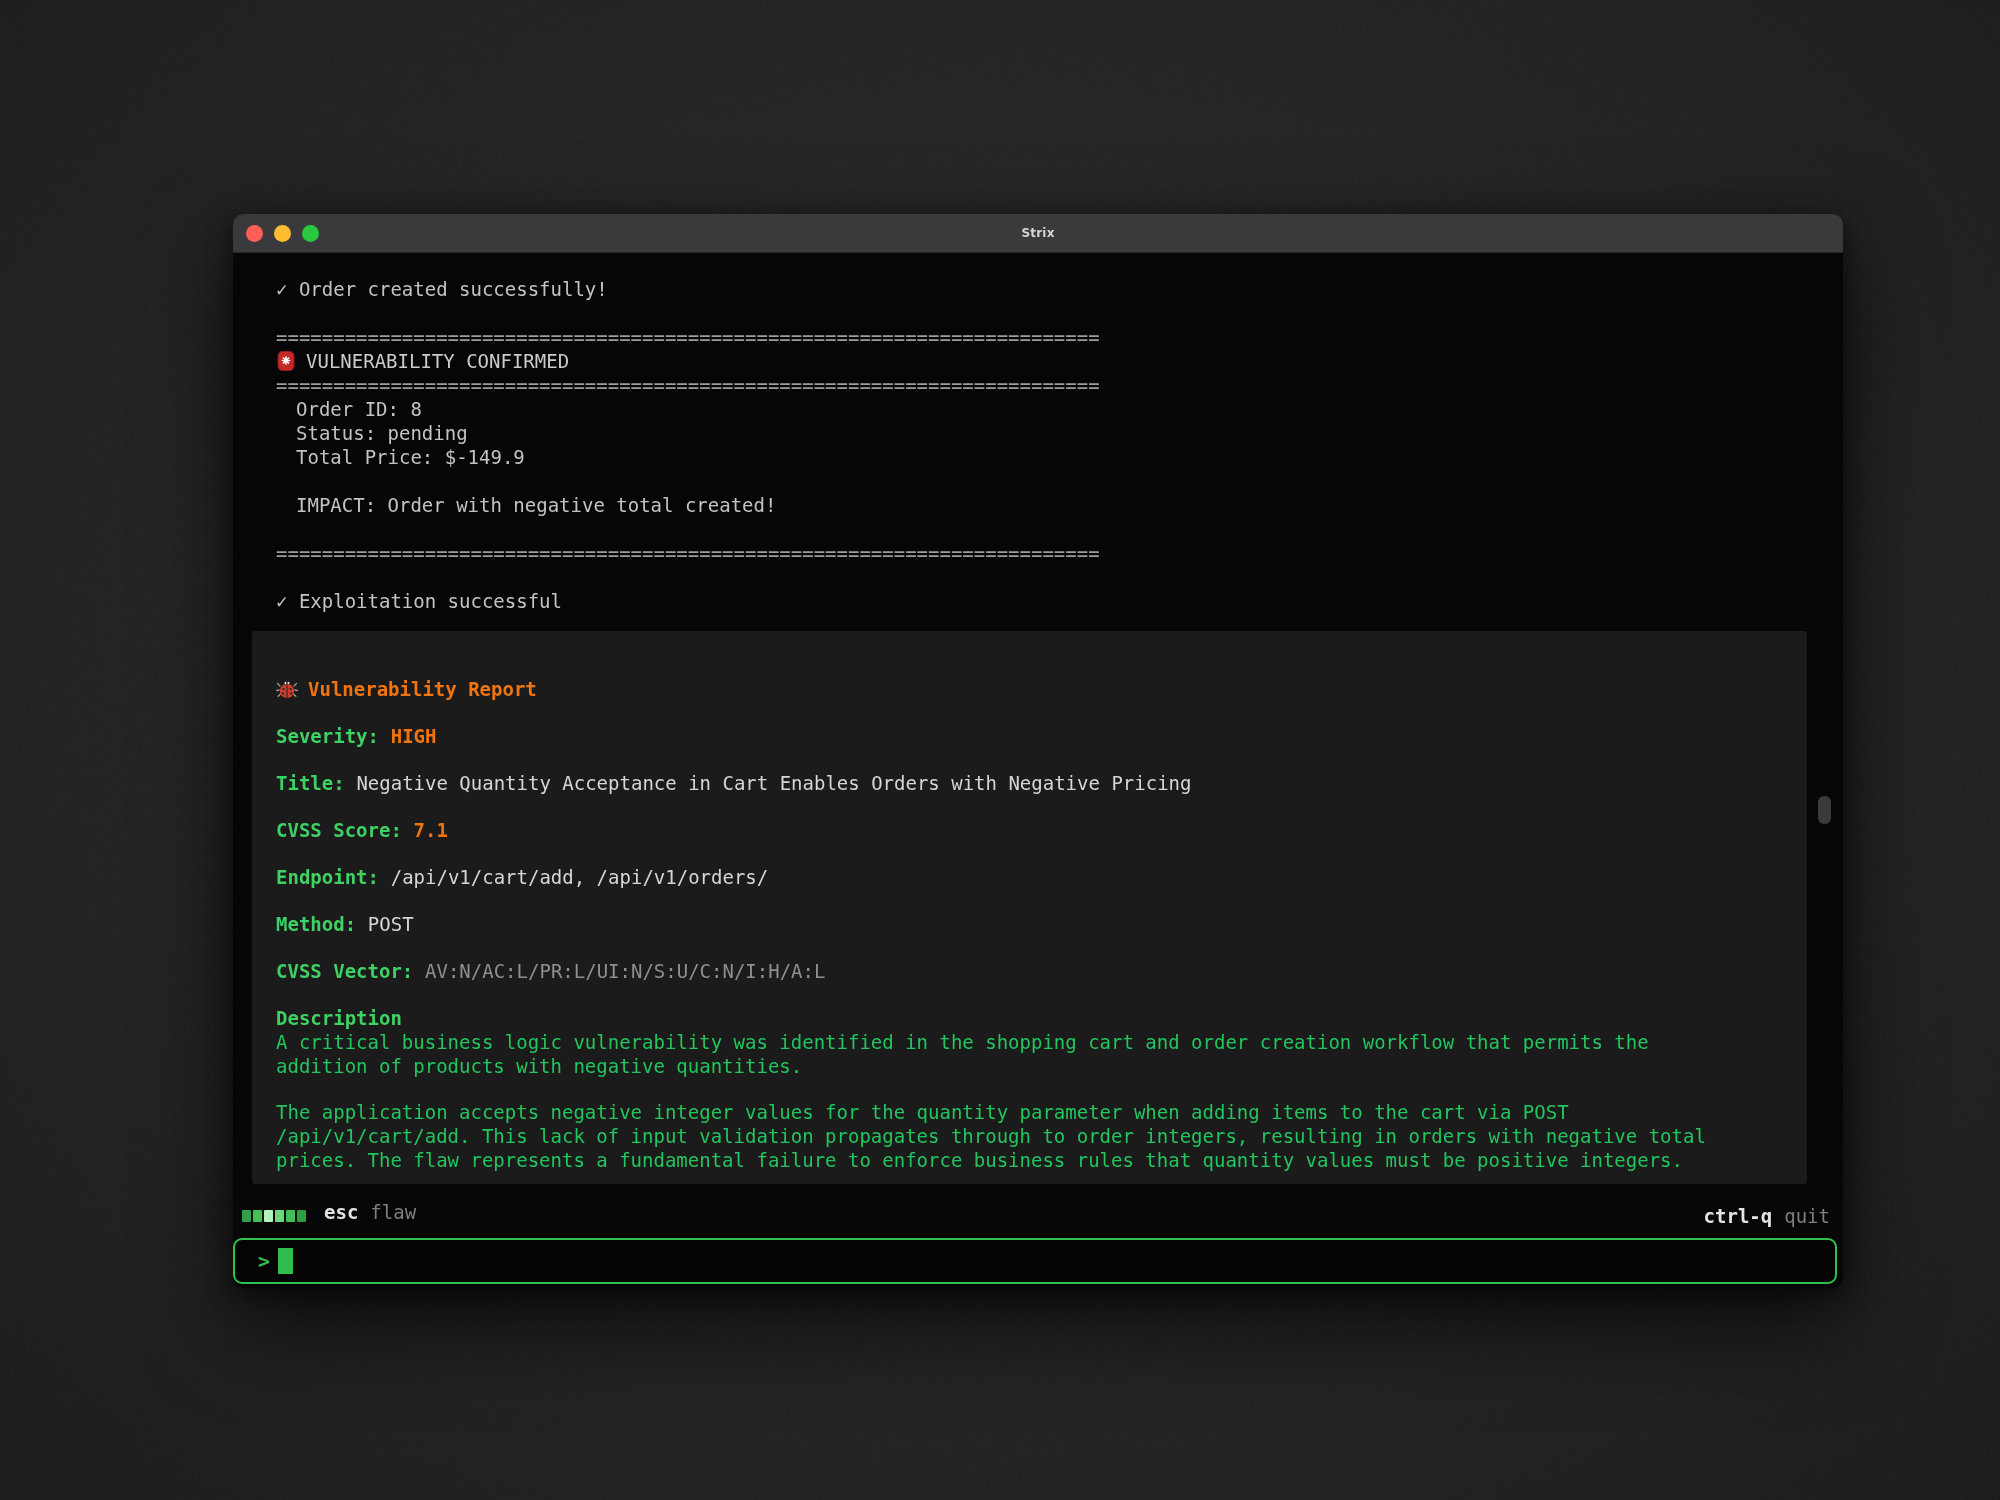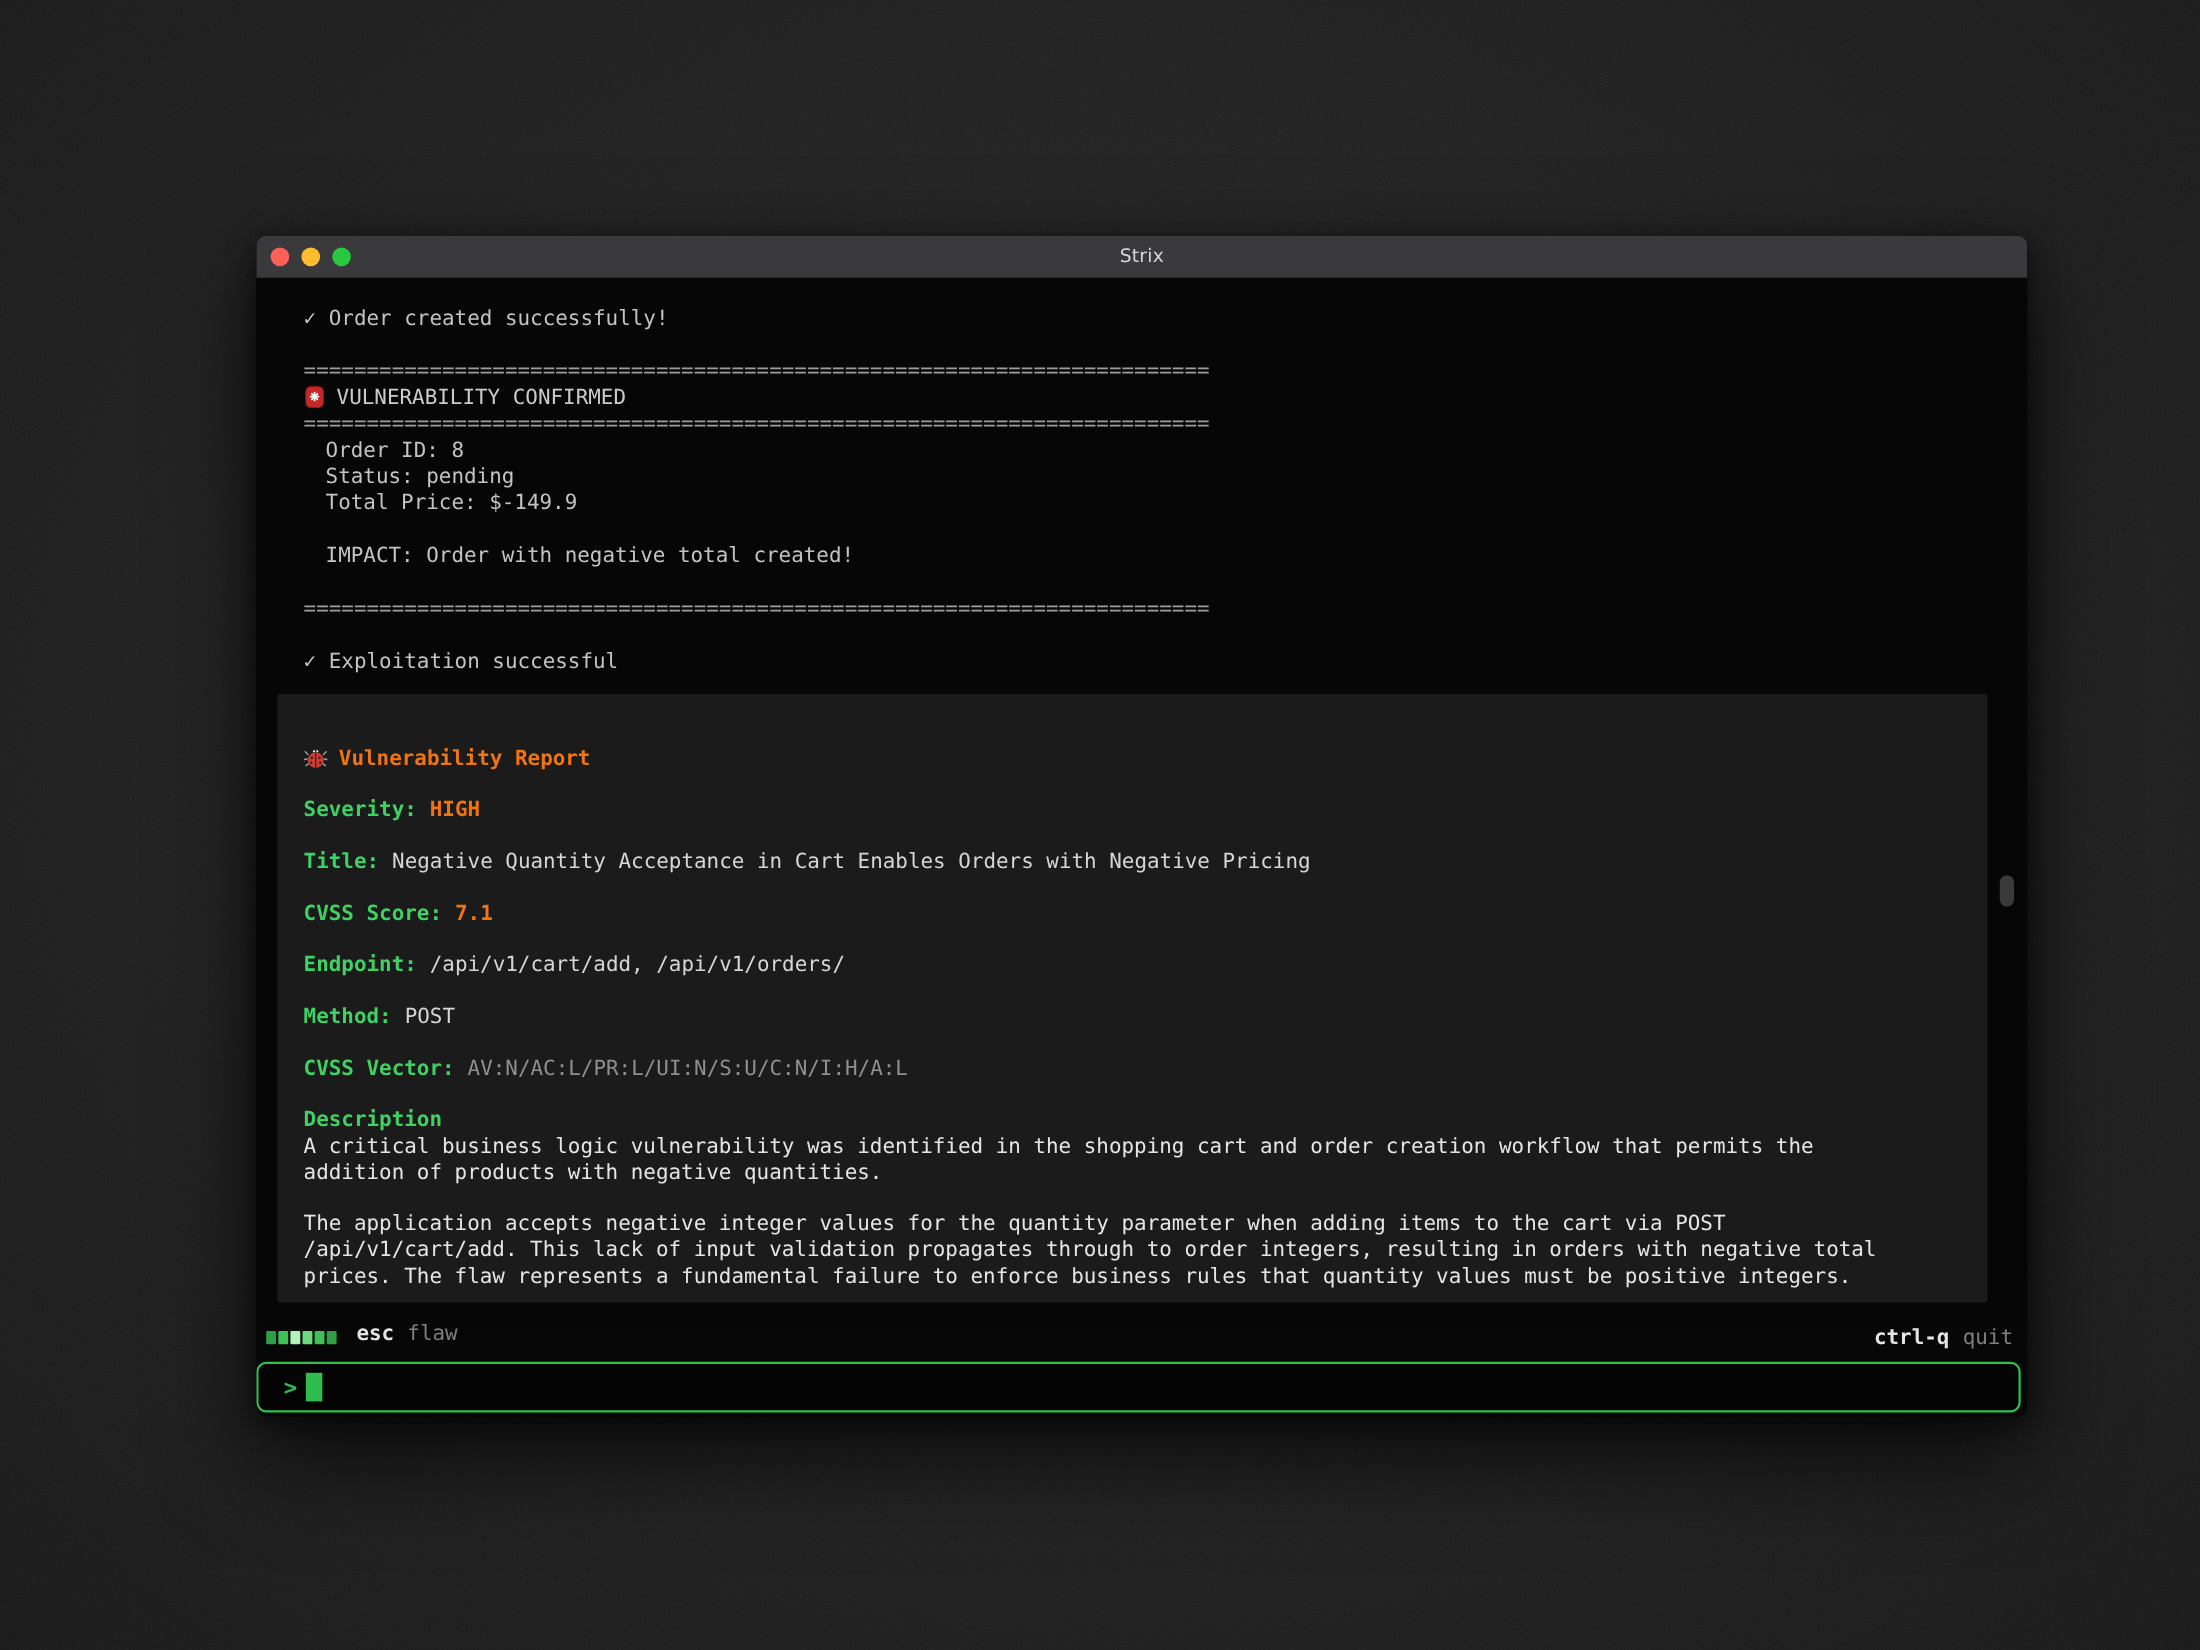--- a/index.html
+++ b/index.html
@@ -23,21 +23,21 @@
     display:flex;align-items:center;position:relative;
   }
   .lights{display:flex;gap:11px;margin-left:13px;}
   .light{width:17px;height:17px;border-radius:50%;}
   .light.red{background:#ff5f57;}
   .light.yellow{background:#febc2e;}
   .light.green{background:#28c840;}
   .win-title{
     position:absolute;left:0;right:0;text-align:center;
     color:#d6d6d6;font-family:"DejaVu Sans","Liberation Sans",sans-serif;
-    font-weight:normal;font-size:17px;letter-spacing:.2px;
+    font-weight:bold;font-size:12px;letter-spacing:.2px;
   }
 
   
   .term{
     flex:0 0 948px;height:948px;background:#060606;position:relative;
     padding:24px 0 0 43px;box-sizing:border-box;overflow:hidden;
     font-size:19px;color:#c3c3c3;
   }
   .t-line{height:24px;line-height:24px;white-space:pre;}
   .gap{height:24px;}
@@ -54,21 +54,21 @@
     padding:46px 28px 12px 24px;
   }
   .report-head{display:flex;align-items:center;gap:10px;height:24px;}
   .report-head .rh-text{color:#f0740f;font-weight:bold;font-size:19px;line-height:24px;}
   .field-row{margin-top:23px;height:24px;line-height:24px;white-space:pre;}
   .lbl{color:#3ed163;font-weight:bold;margin-right:.62em;}
   .val{color:#d6d6d6;}
   .val.orange{color:#f0740f;font-weight:bold;}
   .val.dim{color:#8f8f8f;}
   .desc-head{margin-top:23px;height:24px;line-height:24px;color:#3ed163;font-weight:bold;}
-  .body-line{height:24px;line-height:24px;white-space:pre;color:#e5e5e5;}
+  .body-line{height:24px;line-height:24px;white-space:pre;color:#22c55e;}
   .para-gap{height:22px;}
 
   .scroll-thumb{
     position:absolute;right:12px;top:543px;width:13px;height:28px;
     background:#3a3a3a;border-radius:6px;
   }
 
   
   .statusbar{
     flex:0 0 30px;display:flex;

